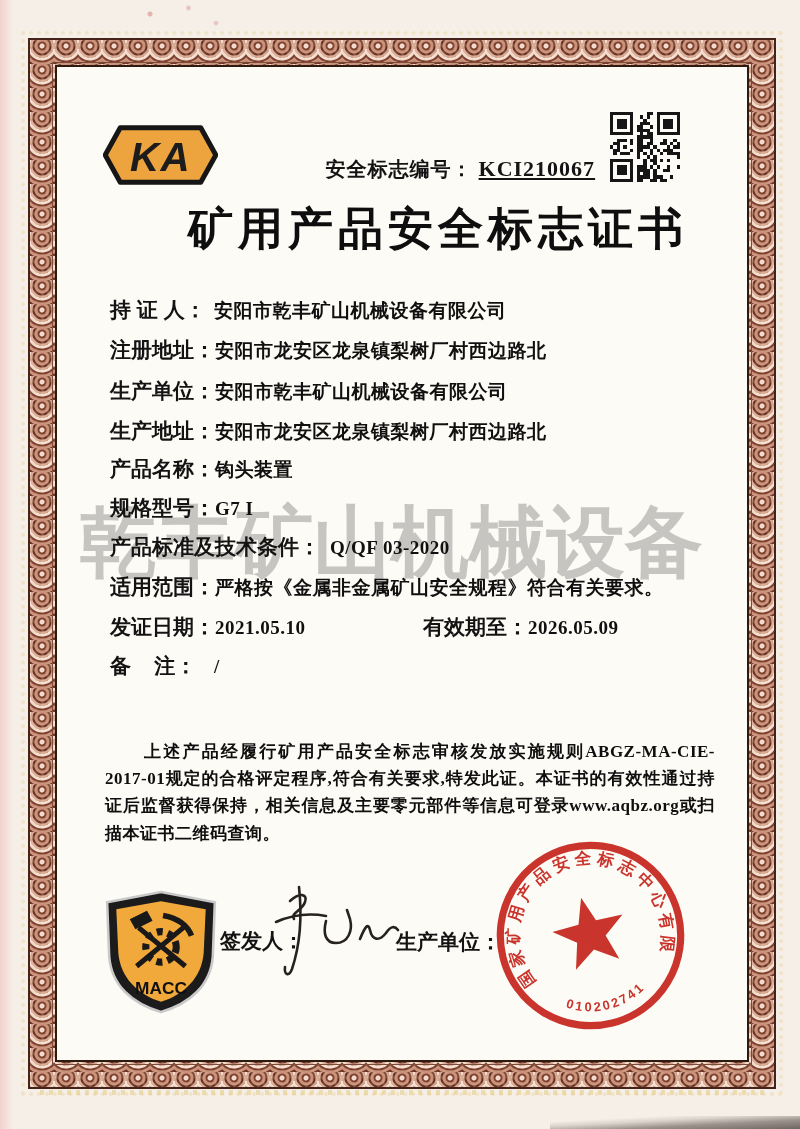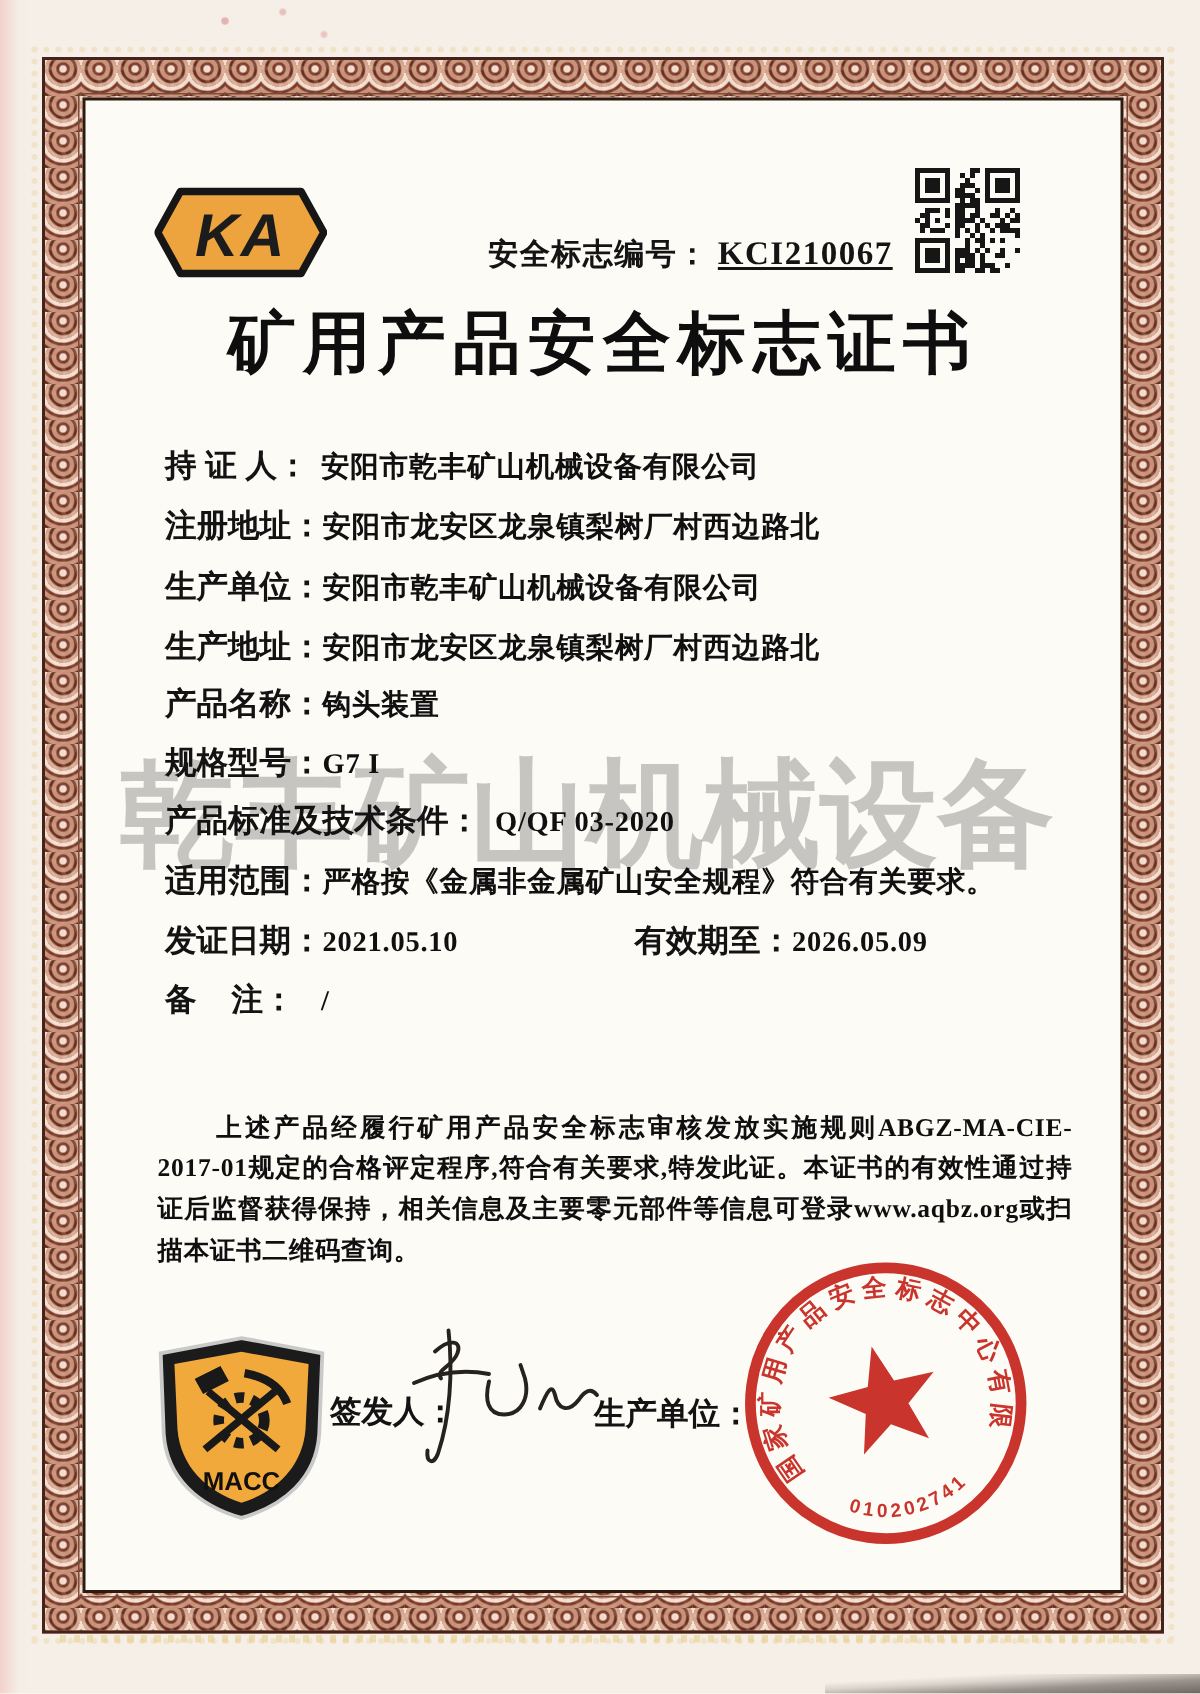--- a/index.html
+++ b/index.html
@@ -49,21 +49,21 @@
     outline:1px solid #7c4b3a;outline-offset:2px;
   }
   
   .ka-logo{position:absolute;left:46px;top:46px;width:115px;height:84px;z-index:2;}
   .cert-no{position:absolute;left:233px;top:71px;z-index:2;white-space:pre;}
   .cert-no .lab{font:700 20px "Liberation Sans",sans-serif;color:#141414;letter-spacing:1px;}
   .cert-no .val{font:700 22px "Liberation Serif",serif;color:#141414;letter-spacing:1px;margin-left:6px;text-decoration:underline;}
   .qr{position:absolute;left:553px;top:45px;width:70px;height:70px;z-index:2;}
   .title{
     position:absolute;left:0;top:132px;width:100%;text-align:center;z-index:2;
-    font:900 45px "Liberation Serif",serif;color:#0e0e0e;letter-spacing:5px;margin:0;
+    font:900 45px "Liberation Serif",serif;color:#0e0e0e;letter-spacing:5px;margin:0;padding-left:36px;
   }
   
   .row{position:absolute;left:53px;display:flex;align-items:baseline;white-space:pre;z-index:2;}
   .row .lab{font:700 21px "Liberation Sans",sans-serif;color:#131313;min-width:104px;display:inline-block;}
   .row .lab.wide{min-width:0;margin-right:10px;}
   .row .val{font:700 19px "Liberation Serif",serif;color:#101010;letter-spacing:.5px;}
   .r1{top:229px}.r2{top:269px}.r3{top:310px}.r4{top:350px}.r5{top:388px}
   .r6{top:427px}.r7{top:466px}.r8{top:506px}.r-dates{top:546px}.r-remark{top:585px}
   .r-dates .val1{min-width:208px;display:inline-block;}
   .r-dates .lab2{min-width:104px;}

